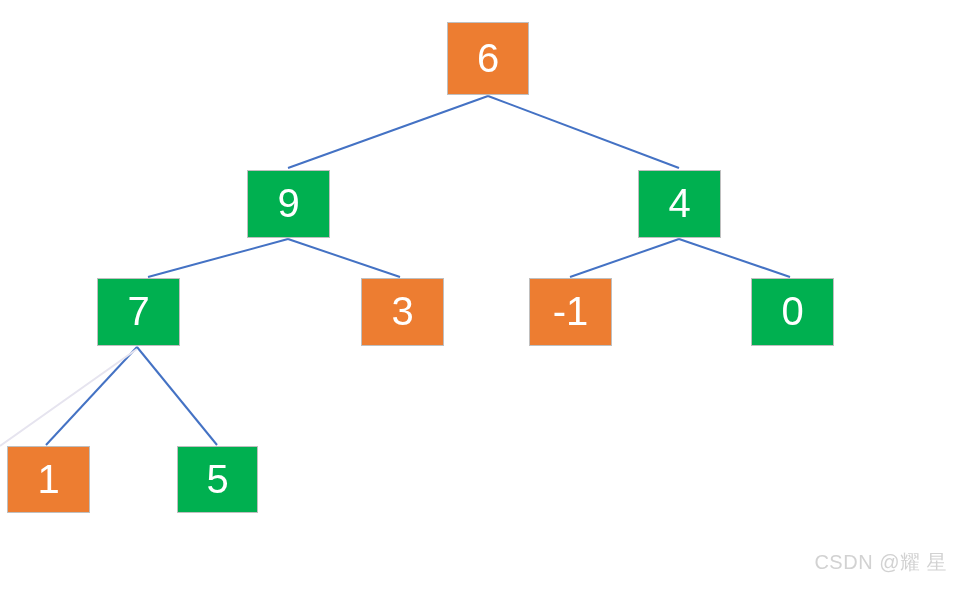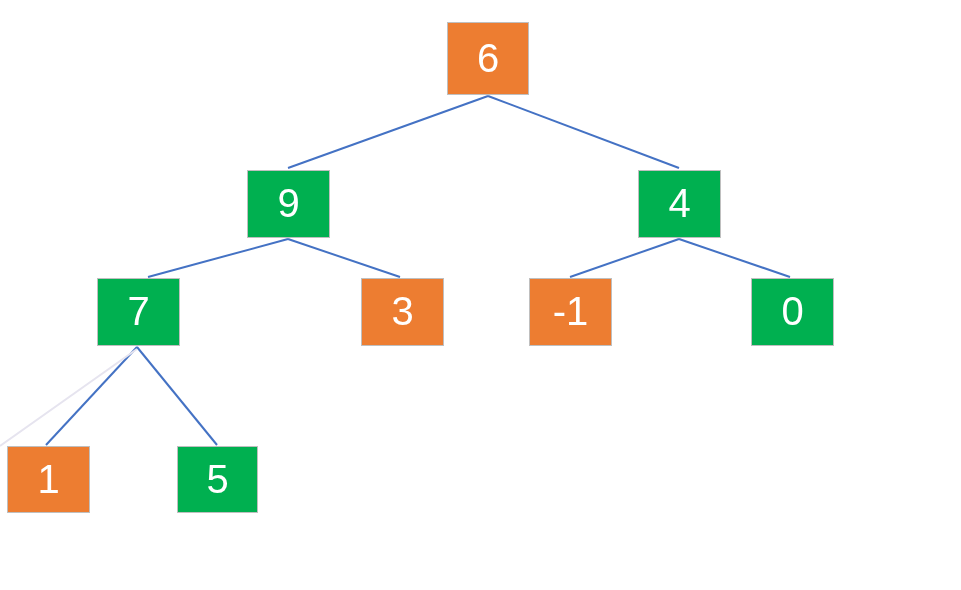--- a/index.html
+++ b/index.html
@@ -94,13 +94,14 @@
         <span>0</span>
       </div>
       <div class="node" style="left: 7px; top: 446px; width: 83px; height: 67px; background: rgb(237, 125, 49);">
         <span>1</span>
       </div>
       <div class="node" style="left: 177px; top: 446px; width: 81px; height: 67px; background: rgb(0, 176, 80);">
         <span>5</span>
       </div>
     </div>
 
+  <div class="watermark">CSDN @耀 星</div>
 </div>
 
 </body></html>

